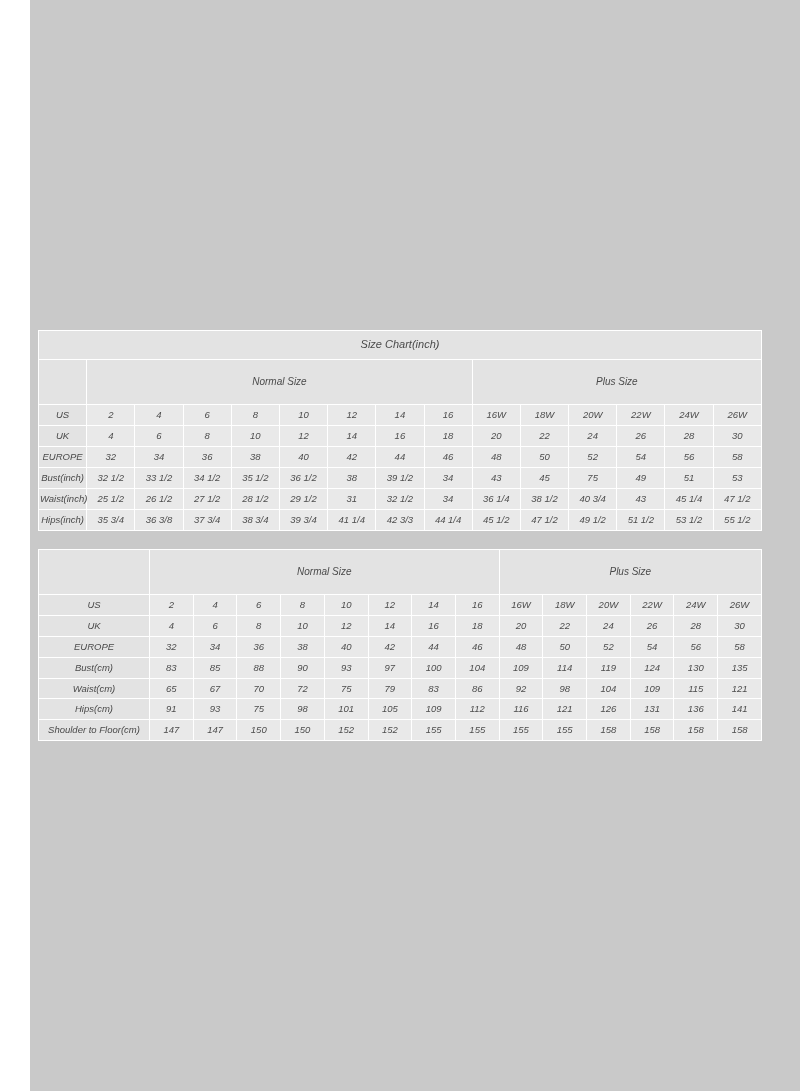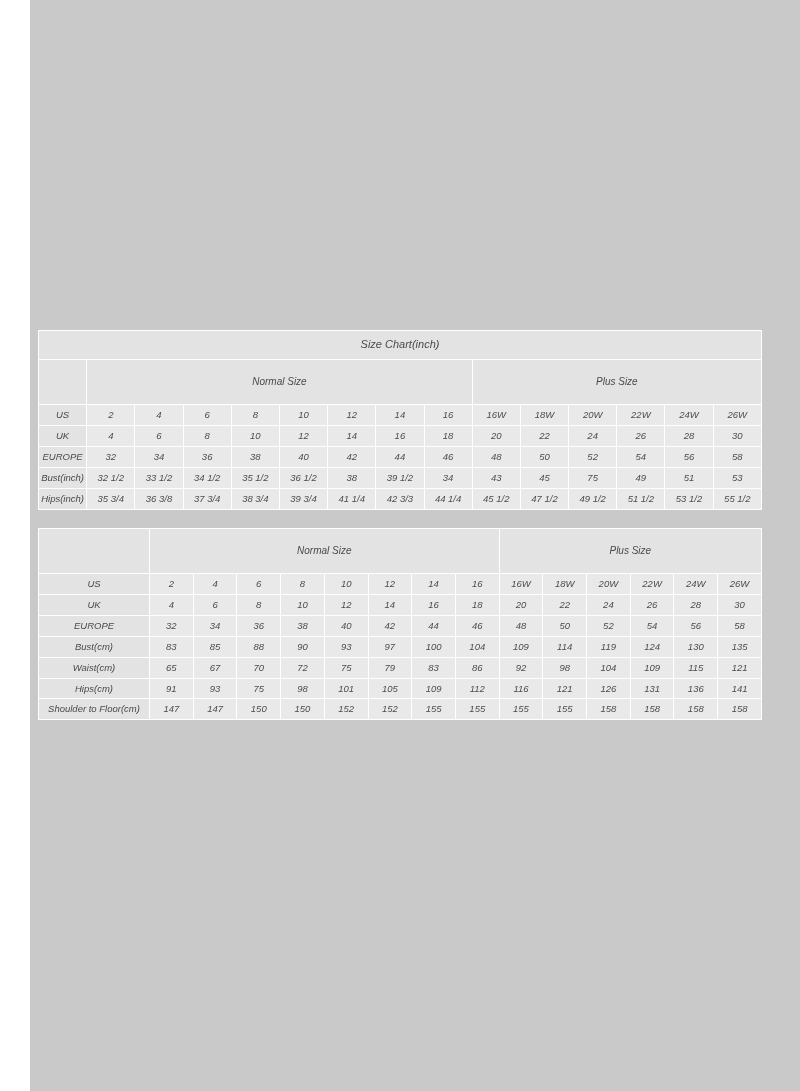--- a/index.html
+++ b/index.html
@@ -163,20 +163,37 @@
           <td class="data-cell">39 1/2</td>
           <td class="data-cell">34</td>
           <td class="data-cell">43</td>
           <td class="data-cell">45</td>
           <td class="data-cell">75</td>
           <td class="data-cell">49</td>
           <td class="data-cell">51</td>
           <td class="data-cell">53</td>
         </tr>
         <tr>
+          <td class="row-head">Waist(inch)</td>
+          <td class="data-cell">25 1/2</td>
+          <td class="data-cell">26 1/2</td>
+          <td class="data-cell">27 1/2</td>
+          <td class="data-cell">28 1/2</td>
+          <td class="data-cell">29 1/2</td>
+          <td class="data-cell">31</td>
+          <td class="data-cell">32 1/2</td>
+          <td class="data-cell">34</td>
+          <td class="data-cell">36 1/4</td>
+          <td class="data-cell">38 1/2</td>
+          <td class="data-cell">40 3/4</td>
+          <td class="data-cell">43</td>
+          <td class="data-cell">45 1/4</td>
+          <td class="data-cell">47 1/2</td>
+        </tr>
+        <tr>
           <td class="row-head">Hips(inch)</td>
           <td class="data-cell">35 3/4</td>
           <td class="data-cell">36 3/8</td>
           <td class="data-cell">37 3/4</td>
           <td class="data-cell">38 3/4</td>
           <td class="data-cell">39 3/4</td>
           <td class="data-cell">41 1/4</td>
           <td class="data-cell">42 3/3</td>
           <td class="data-cell">44 1/4</td>
           <td class="data-cell">45 1/2</td>

